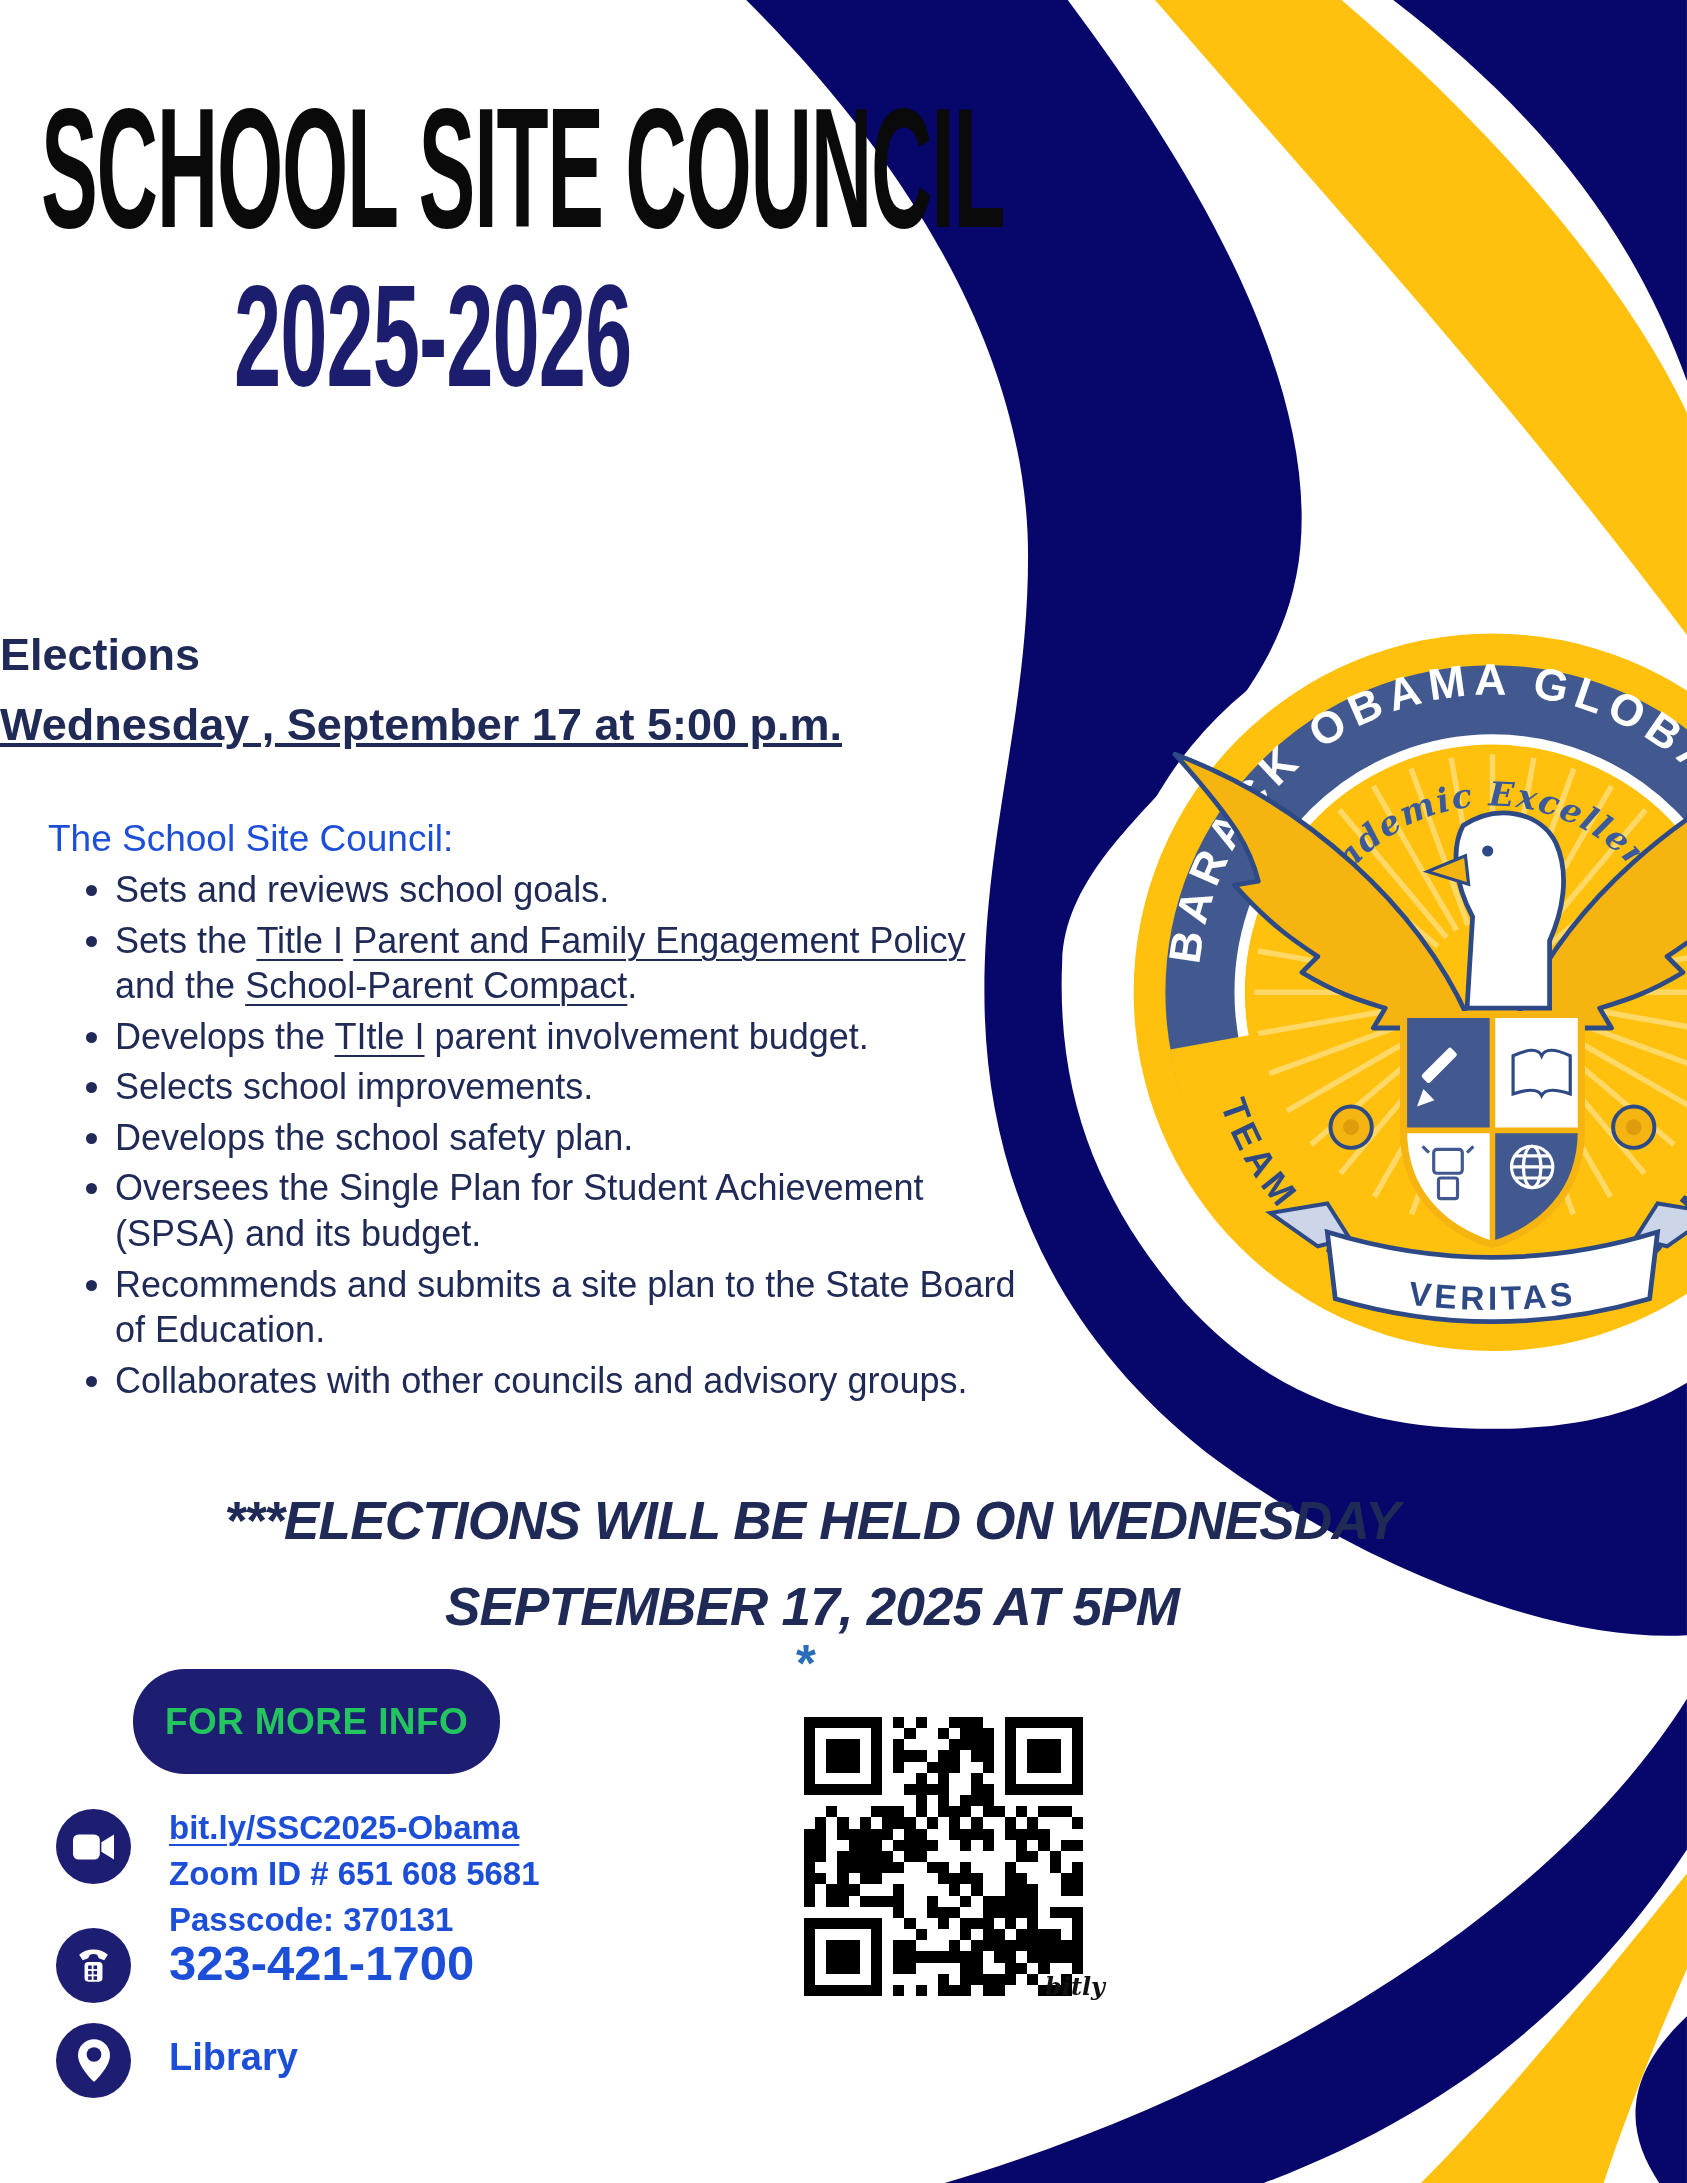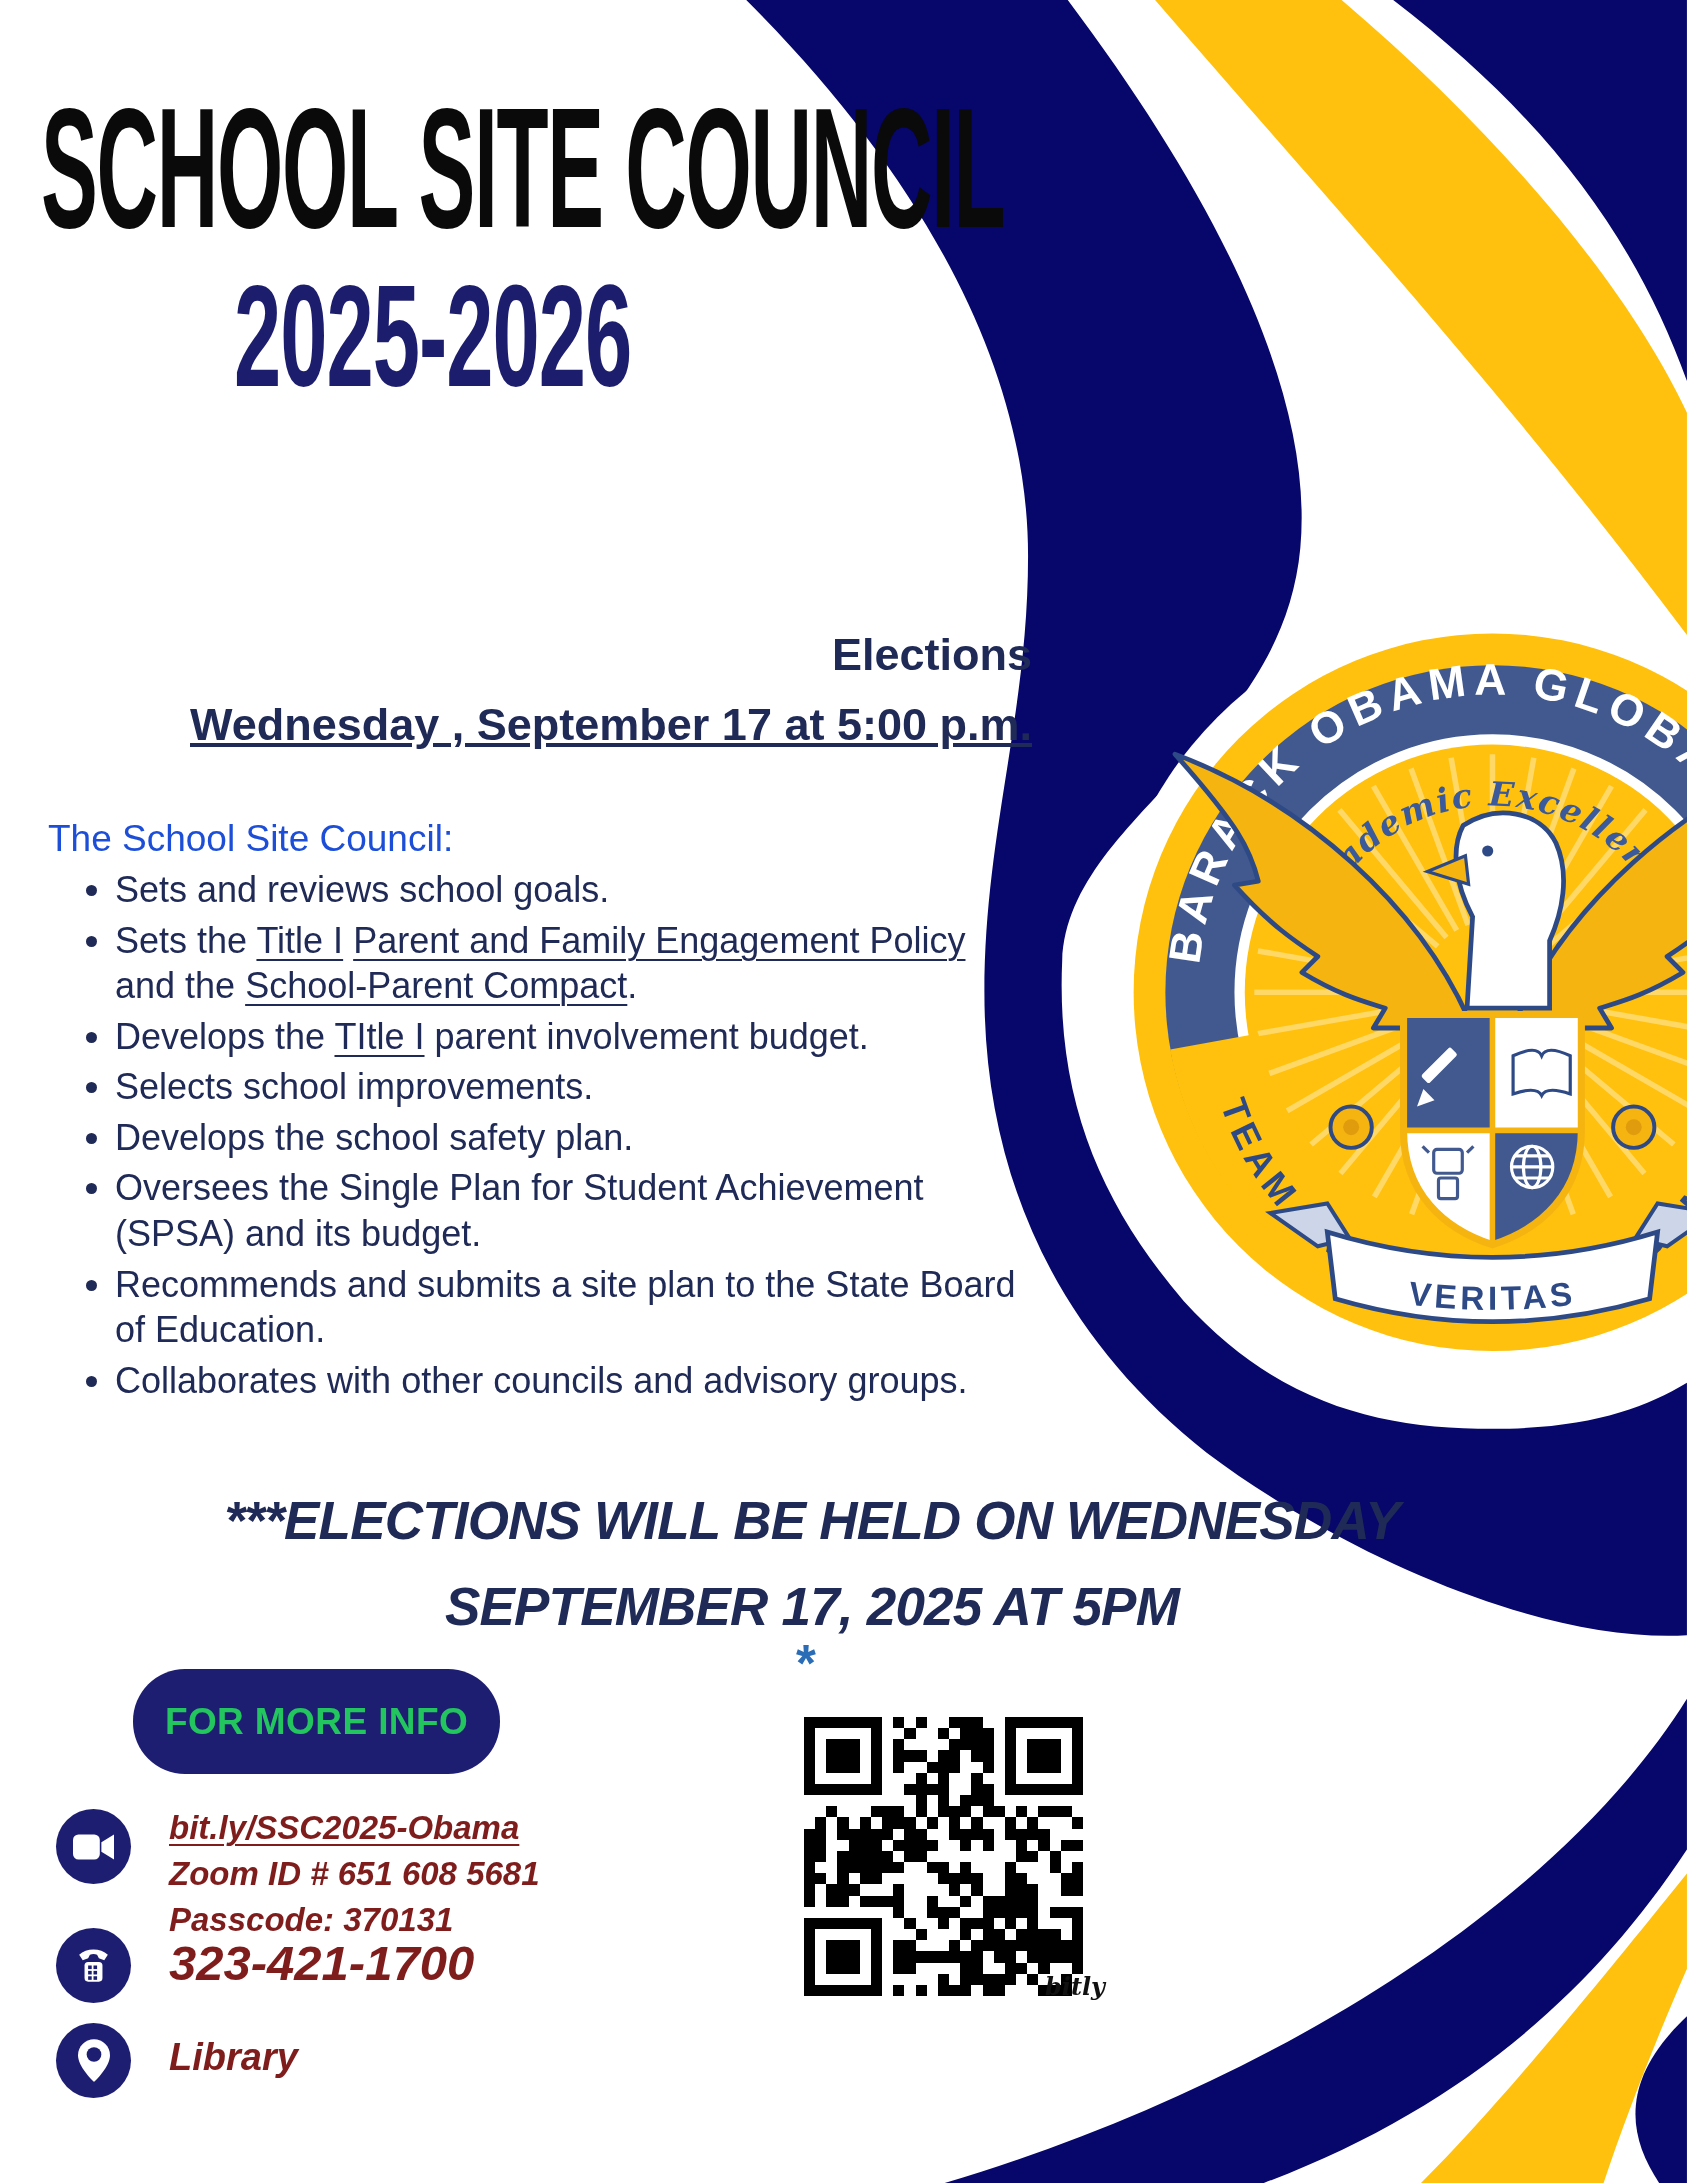--- a/index.html
+++ b/index.html
@@ -17,21 +17,21 @@
   }
   #years{
     left:234px;top:264px;font-size:137px;font-weight:bold;color:#1d1d6e;
     transform:scale(0.62,1.05);transform-origin:left top;white-space:nowrap;
     letter-spacing:-1.6px;line-height:1;
   }
   #subtitle{
     left:60px;top:413px;width:992px;font-size:60px;font-weight:bold;
     color:#202a56;line-height:1.13;letter-spacing:0;
   }
-  #event-block{left:0;top:629px;width:1008px;text-align:right;color:#202a56;margin-left:24px;}
+  #event-block{left:0;top:629px;width:1008px;text-align:left;color:#202a56;}
   #event-name{font-size:45px;font-weight:bold;}
   #event-datetime{font-size:45px;font-weight:bold;margin-top:17.5px;text-decoration:underline;}
   
   #council-intro{left:48px;top:818px;font-size:37px;color:#1d4ed8;}
   #council-list{
     left:75px;top:867px;width:945px;color:#202a56;font-size:36px;line-height:1.27;
   }
   #council-list ul{margin:0;padding:0 0 0 40px;list-style:disc outside;}
   #council-list li{margin-bottom:4.8px;}
   #council-list .u{text-decoration:underline;text-underline-offset:5.6px;text-decoration-thickness:2.4px;}
@@ -47,21 +47,21 @@
     left:133px;top:1669px;width:367px;height:105px;border-radius:52px;
     background:#1d1d72;display:flex;align-items:center;justify-content:center;
     color:#22c55e;font-size:37px;font-weight:bold;letter-spacing:0.4px;cursor:pointer;
   }
   
   .crow{position:absolute;z-index:2;display:flex;align-items:flex-start;}
   .cicon{
     width:75px;height:75px;border-radius:50%;background:#1d1d72;flex:0 0 auto;
     display:flex;align-items:center;justify-content:center;
   }
-  .clines{margin-left:38px;color:#7f1d1d;font-style:italic;}
+  .clines{margin-left:38px;color:#1d4ed8;}
   .clink{font-size:33px;font-weight:bold;text-decoration:underline;text-underline-offset:4.8px;text-decoration-thickness:2.4px;cursor:pointer;}
   .cnormal{font-size:33px;font-weight:bold;margin-top:8px;}
   .clarge{font-size:49px;font-weight:bold;margin-top:7px;}
   .cmedium{font-size:38px;font-weight:bold;margin-top:12.7px;}
   
   #qr-svg{position:absolute;left:804px;top:1717px;z-index:1;}
   #qr-caption{
     left:1045px;top:1972px;font-family:"DejaVu Serif",serif;font-style:italic;
     font-weight:bold;font-size:24px;color:#111;z-index:2;
   }

